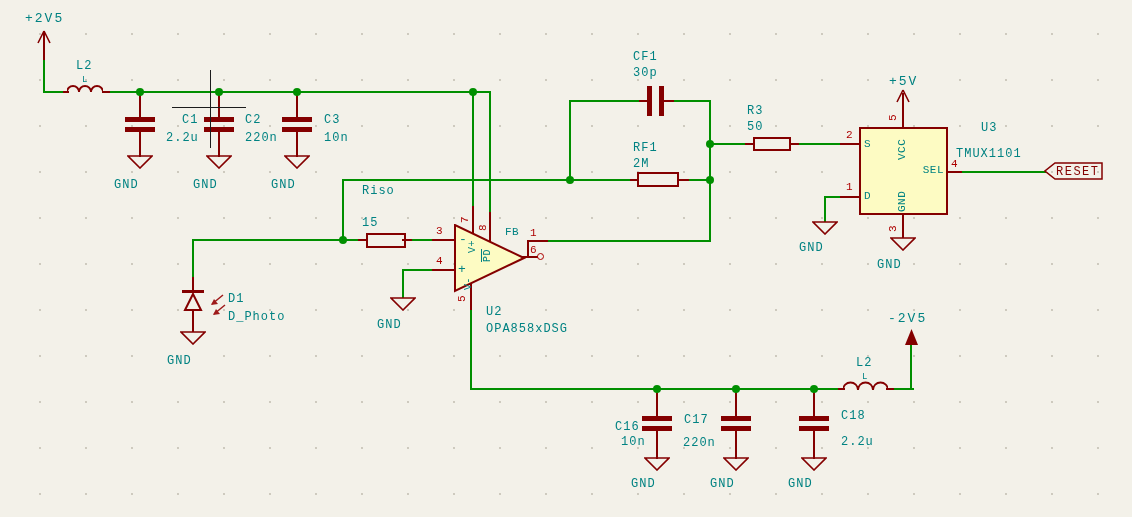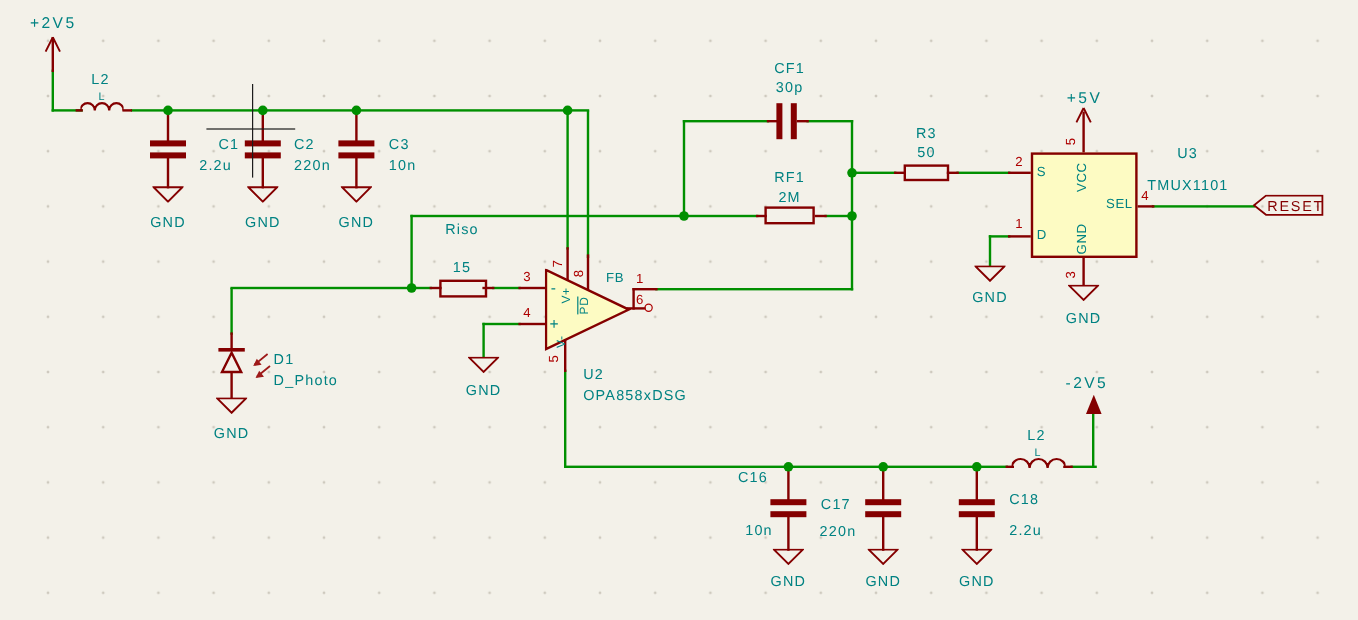--- a/index.html
+++ b/index.html
@@ -1,36 +1,36 @@
 <!DOCTYPE html>
 <html><head>
 <meta charset="utf-8">
 <style>
   html,body{margin:0;padding:0;background:#dcdcdc;}
   #canvas{
     position:relative; width:1132px; height:517px; overflow:hidden;
     background-color:#F3F1E9;
     background-image:radial-gradient(circle, rgba(110,100,80,.28) 1px, transparent 1.4px);
     background-size:46px 46px; background-position:17px 11px;
-    font-family:Liberation Sans, sans-serif;
+    font-family:Liberation Mono, monospace;
   }
   .a{position:absolute; line-height:1;}
   .w{background:#008F00;}
   .p{background:#840000;}
   .plate{background:#840000;}
   .dot{width:8px;height:8px;border-radius:4px;background:#008F00;}
   .res{border:2px solid #840000; background:transparent; box-sizing:border-box;}
   .box{border:2px solid #840000; background:#FDFBC3; box-sizing:border-box;}
   .lbl{color:#008282; font-size:12px; letter-spacing:1px; white-space:nowrap;}
   .pw{color:#008282; font-size:13px; letter-spacing:2px; white-space:nowrap;}
   .pn{color:#AD0000; font-size:11px; letter-spacing:.5px; white-space:nowrap;}
   .nm{color:#008282; font-size:11px; letter-spacing:.5px; white-space:nowrap;}
   .gl{color:#840000; font-size:12px; letter-spacing:1.5px; white-space:nowrap;}
   .tick{color:#008282; font-size:9px; white-space:nowrap;}
-  .ctr{text-align:center;}
+  .ctr{}
   .rot{transform:rotate(-90deg); transform-origin:0 0; white-space:nowrap;}
   .xh{background:#1c1c1c;}
   svg{display:block;}
 </style>
 </head>
 <body>
 
 <div id="canvas">
 
   <div class="a w" style="left:43px;top:58px;width:2px;height:35px"></div>
@@ -151,21 +151,21 @@
   <div class="a lbl" style="left:245px;top:114px">C2</div>
   <div class="a lbl" style="left:245px;top:132px">220n</div>
 
   <div class="a plate" style="left:282px;top:117px;width:30px;height:5px"></div>
   <div class="a plate" style="left:282px;top:127px;width:30px;height:5px"></div>
   <div class="a lbl" style="left:324px;top:114px">C3</div>
   <div class="a lbl" style="left:324px;top:132px">10n</div>
 
   <div class="a plate" style="left:642px;top:416px;width:30px;height:5px"></div>
   <div class="a plate" style="left:642px;top:426px;width:30px;height:5px"></div>
-  <div class="a lbl" style="left:615px;top:392px">C16</div>
+  <div class="a lbl" style="left:615px;top:421px">C16</div>
   <div class="a lbl" style="left:621px;top:436px">10n</div>
 
   <div class="a plate" style="left:721px;top:416px;width:30px;height:5px"></div>
   <div class="a plate" style="left:721px;top:426px;width:30px;height:5px"></div>
   <div class="a lbl" style="left:684px;top:414px">C17</div>
   <div class="a lbl" style="left:683px;top:437px">220n</div>
 
   <div class="a plate" style="left:799px;top:416px;width:30px;height:5px"></div>
   <div class="a plate" style="left:799px;top:426px;width:30px;height:5px"></div>
   <div class="a lbl" style="left:841px;top:410px">C18</div>

